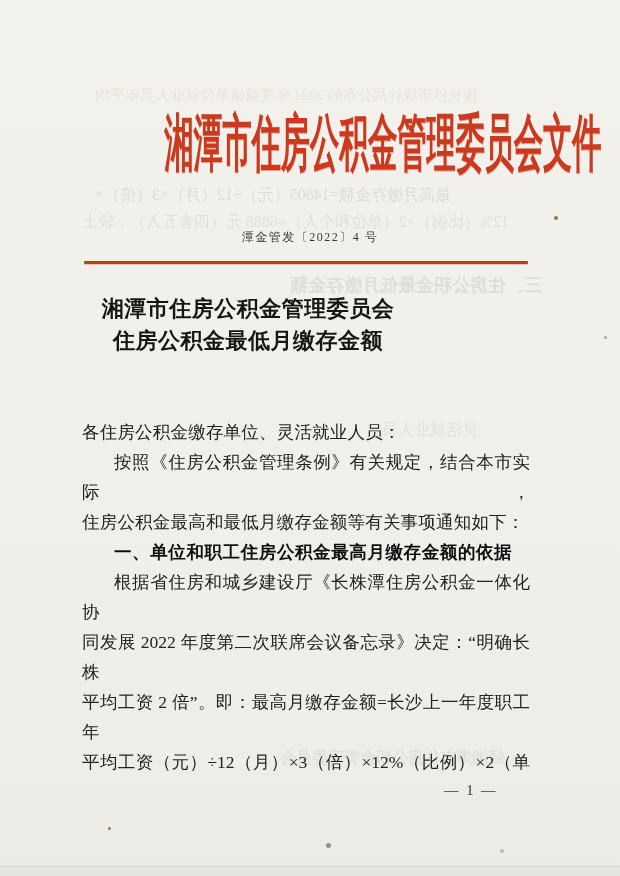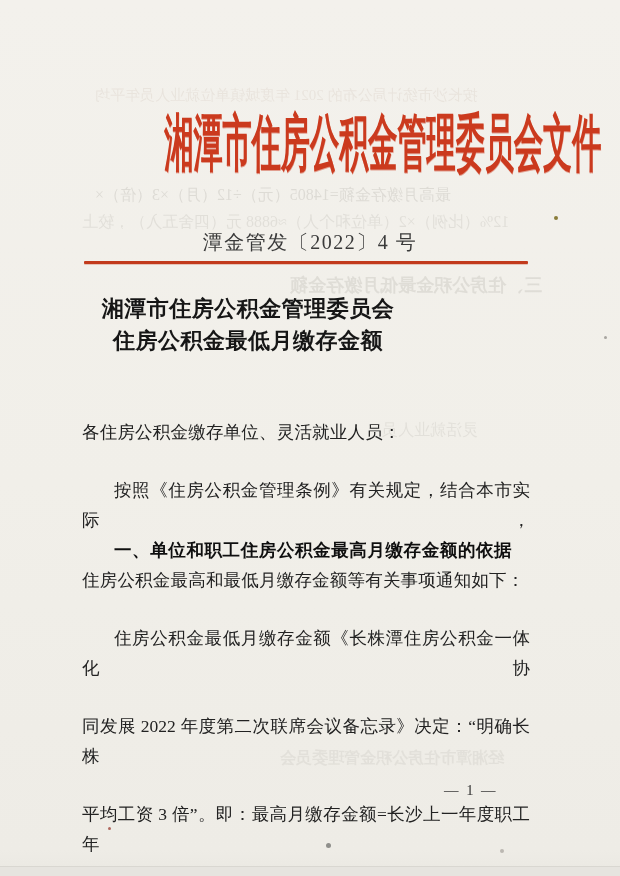--- a/index.html
+++ b/index.html
@@ -18,21 +18,21 @@
     font-size:62px;line-height:74px;font-weight:bold;
     color:var(--accent-red,#cb3a1e);
     transform:scaleX(0.47);
     transform-origin:50% 50%;
     white-space:nowrap;
     text-shadow:0.5px 0.5px 0 rgba(203,58,30,0.45);
   }
   .doc-number{
     position:absolute;top:229px;left:0;width:620px;
     text-align:center;
-    font-size:20px;letter-spacing:1.5px;color:#3a3a3a;
+    font-size:12px;letter-spacing:1.5px;color:#3a3a3a;
   }
   .red-rule{
     position:absolute;top:261px;left:84px;width:444px;height:3px;
     background:var(--rule-red,#c23a1c);
     border-radius:1px;
     box-shadow:0 1px 0 rgba(194,58,28,0.25);
   }
   .notice-title{
     position:absolute;top:293px;left:0;width:496px;
     text-align:center;
@@ -42,21 +42,21 @@
     letter-spacing:0.5px;
   }
   .body-block{
     position:absolute;top:417px;left:82px;width:448px;
     font-size:17.5px;line-height:30px;
     color:#222;
   }
   .body-line{white-space:nowrap;letter-spacing:0.2px;}
   .body-line.indent{text-indent:32px;}
   .body-line.bold{font-weight:bold;color:#0f0f0f;letter-spacing:0.6px;}
-  .body-line.fill{white-space:normal;text-align:justify;text-align-last:justify;letter-spacing:0;margin-top:28px;}
+  .body-line.fill{white-space:normal;text-align:justify;text-align-last:justify;letter-spacing:0;}
   .page-number{
     position:absolute;top:782px;left:444px;
     font-size:14.5px;letter-spacing:2px;color:#333;
     white-space:nowrap;
   }
   .bleed{
     position:absolute;
     transform:scaleX(-1);
     filter:blur(0.7px);
     white-space:nowrap;
@@ -90,25 +90,25 @@
   <div class="red-rule"></div>
 
   <div class="notice-title">
     <div>湘潭市住房公积金管理委员会</div>
     <div>住房公积金最低月缴存金额</div>
   </div>
 
   <div class="body-block" id="body-block">
       <div class="body-line">各住房公积金缴存单位、灵活就业人员：</div>
       <div class="body-line indent fill">按照《住房公积金管理条例》有关规定，结合本市实际，</div>
+      <div class="body-line">住房公积金最高和最低月缴存金额等有关事项通知如下：</div>
       <div class="body-line indent bold">一、单位和职工住房公积金最高月缴存金额的依据</div>
-      <div class="body-line">住房公积金最高和最低月缴存金额等有关事项通知如下：</div>
-      <div class="body-line indent fill">住房公积金最低月缴存金额《长株潭住房公积金一体化协</div>
+      <div class="body-line indent fill">根据省住房和城乡建设厅《长株潭住房公积金一体化协</div>
       <div class="body-line fill">同发展 2022 年度第二次联席会议备忘录》决定：“明确长株</div>
-      <div class="body-line fill">平均工资 3 倍”。即：最高月缴存金额=长沙上一年度职工年</div>
+      <div class="body-line fill">平均工资 2 倍”。即：最高月缴存金额=长沙上一年度职工年</div>
       <div class="body-line fill">平均工资（元）÷12（月）×3（倍）×12%（比例）×2（单</div>
     </div>
 
   <div class="page-number">— 1 —</div>
 
   <div id="speck-layer">
       <div class="speck" style="left: 554px; top: 216px; width: 4px; height: 4px; background: rgb(138, 124, 58);"></div>
       <div class="speck" style="left: 108px; top: 827px; width: 3px; height: 3px; background: rgb(176, 105, 95);"></div>
       <div class="speck" style="left: 326px; top: 843px; width: 5px; height: 5px; background: rgb(143, 143, 139);"></div>
       <div class="speck" style="left: 500px; top: 849px; width: 4px; height: 4px; background: rgb(187, 184, 178);"></div>

